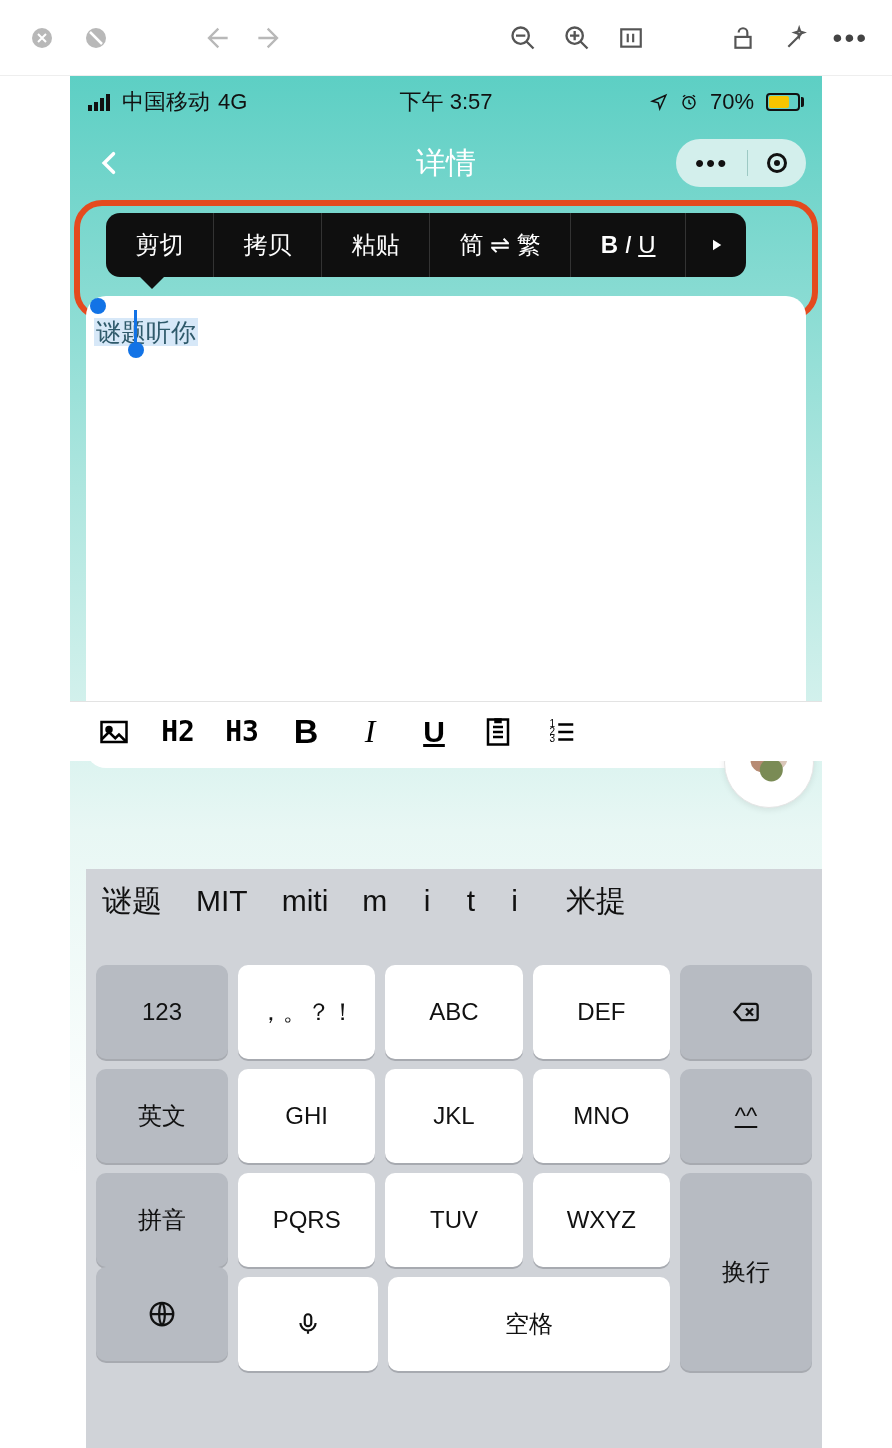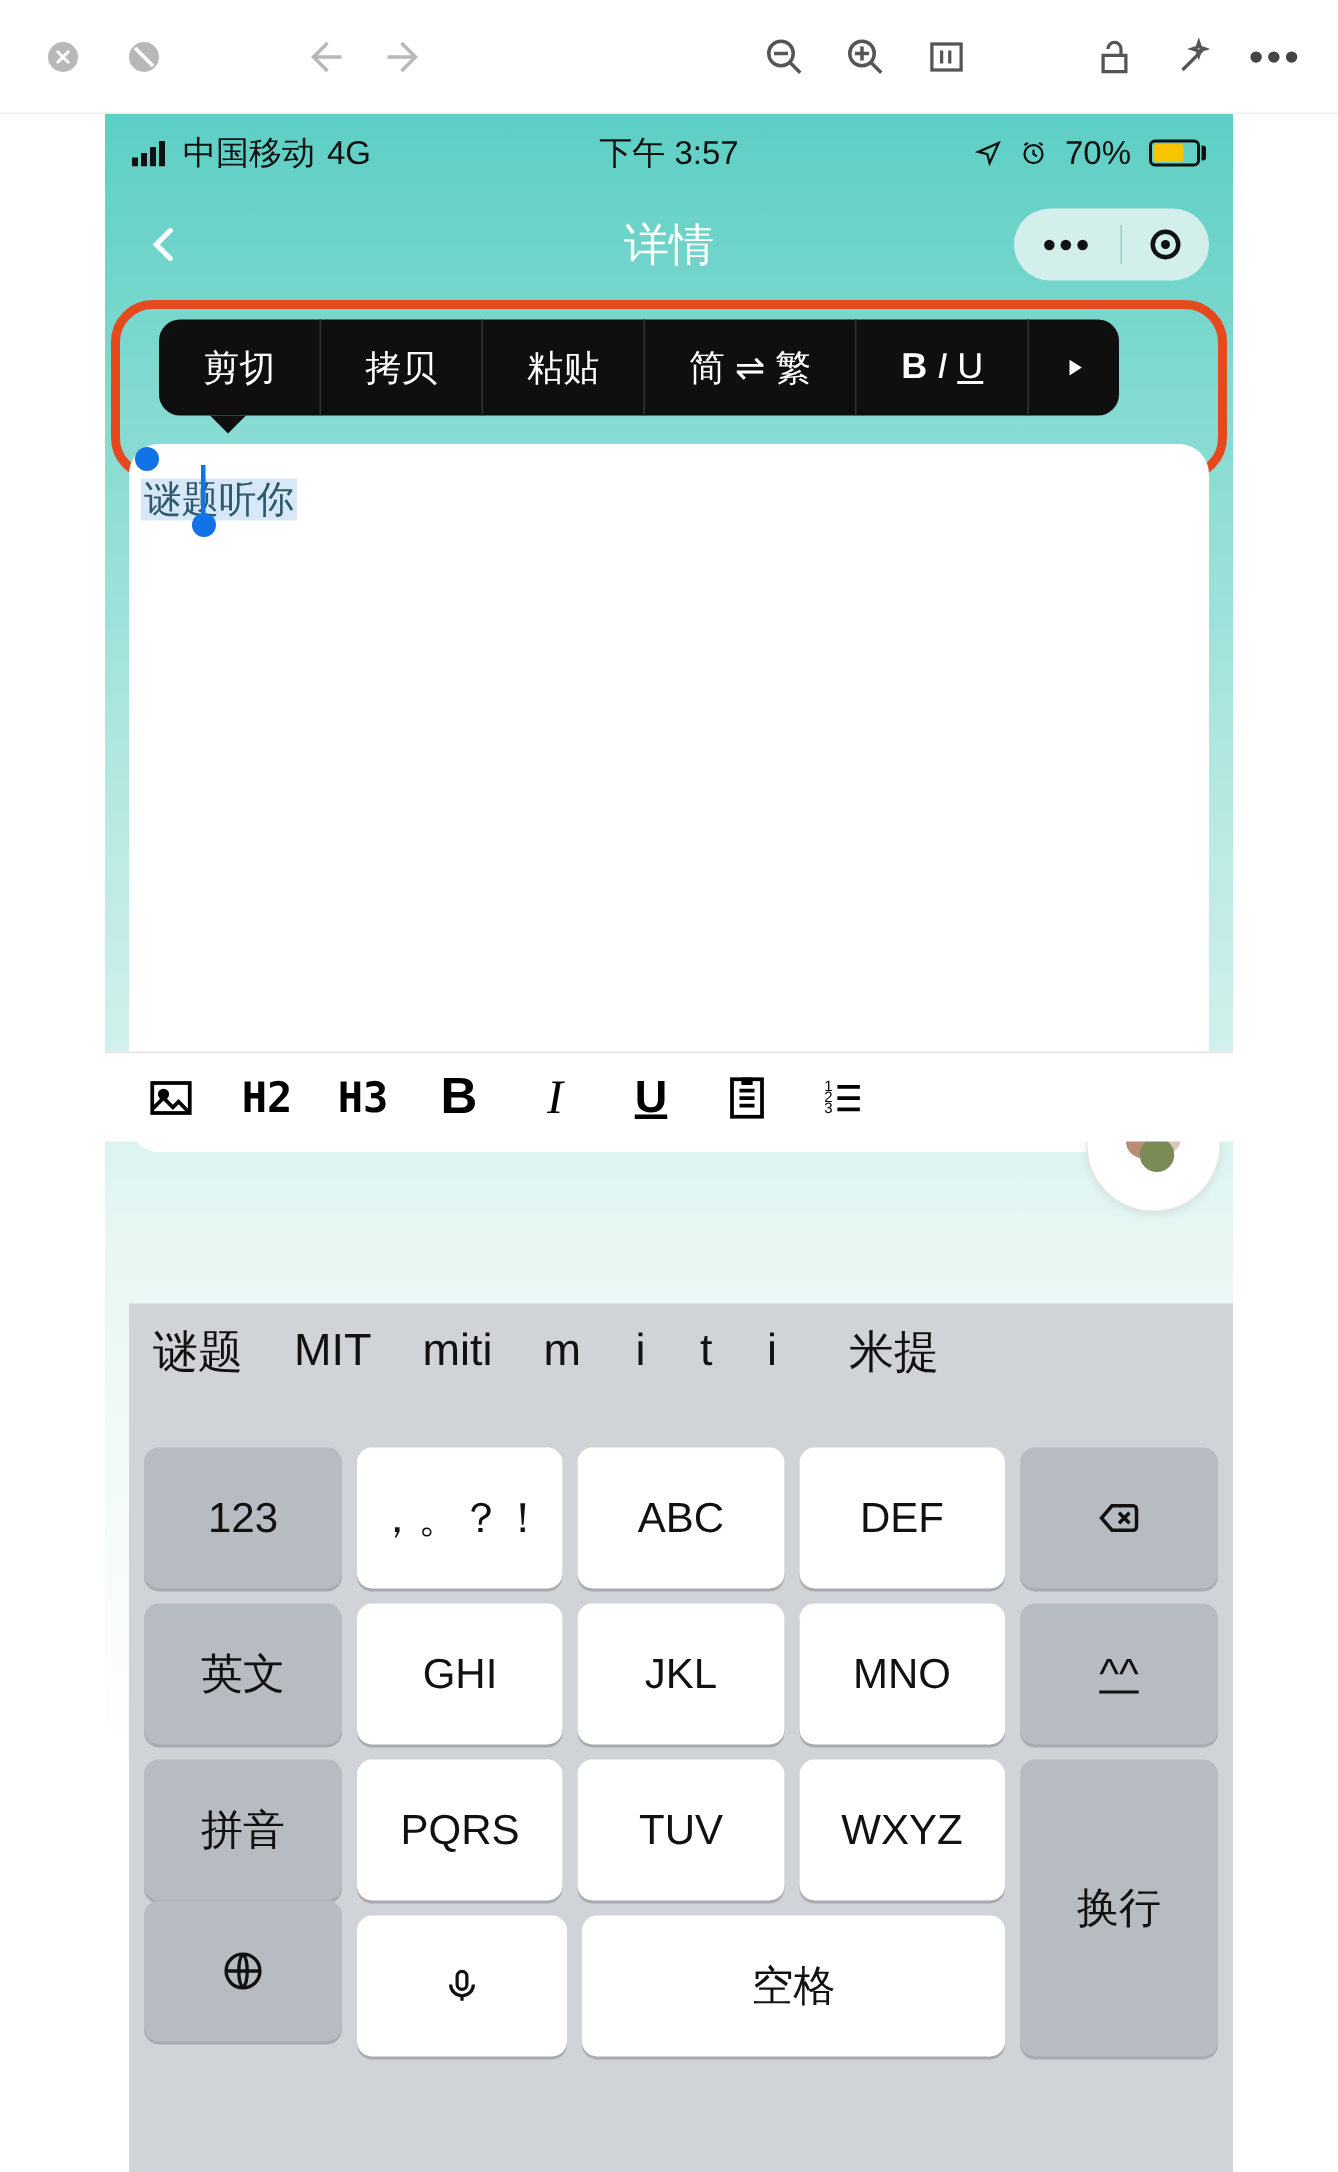--- a/index.html
+++ b/index.html
@@ -58,21 +58,21 @@
   
   .acc-bar { position:absolute; left:0; right:0; top:705px; height:88px; background:#f0f0f1; border-top:1px solid #d6d6d8; display:flex; align-items:center; justify-content:space-between; padding:0 28px; }
   .acc-arrows { display:flex; gap:26px; color:#9a9a9a; }
   .done { font-size:30px; color:#0a7bff; font-weight:500; }
 
   
   .kbd { position:absolute; left:0; right:0; top:793px; bottom:0; background:#d0d3d8; padding-top:96px;margin-left:16px; }
   .cand { position:absolute; left:0; right:0; top:0; height:64px; display:flex; align-items:center; gap:34px; padding:0 16px; font-size:30px; color:#111; overflow:hidden; }
   .cand .sp-seg { letter-spacing: 14px; }
   .krow { display:flex; gap:10px; padding:0 10px; margin-bottom:10px; }
-  .key { background:#fff; border-radius:10px; box-shadow: 0 2px 0 #a7aab0; display:flex; align-items:center; justify-content:center; font-size:28px; color:#111; height:94px; }
+  .key { background:#fff; border-radius:10px; box-shadow: 0 2px 0 #a7aab0; display:flex; align-items:center; justify-content:center; font-size:24px; color:#111; height:94px; }
   .key.gray { background:#b7bbc2; }
   .side { width:132px; flex:none; }
   .mid { flex:1; }
   .wide-enter { width:132px; height:198px; flex:none; }
   .krow.last { align-items:flex-start; }
   .col-left { width:132px; flex:none; display:flex; flex-direction:column; gap:0; }
   .col-mid { flex:1; display:flex; flex-direction:column; gap:10px; }
   .midrow { display:flex; gap:10px; }
 </style>
 </head>

